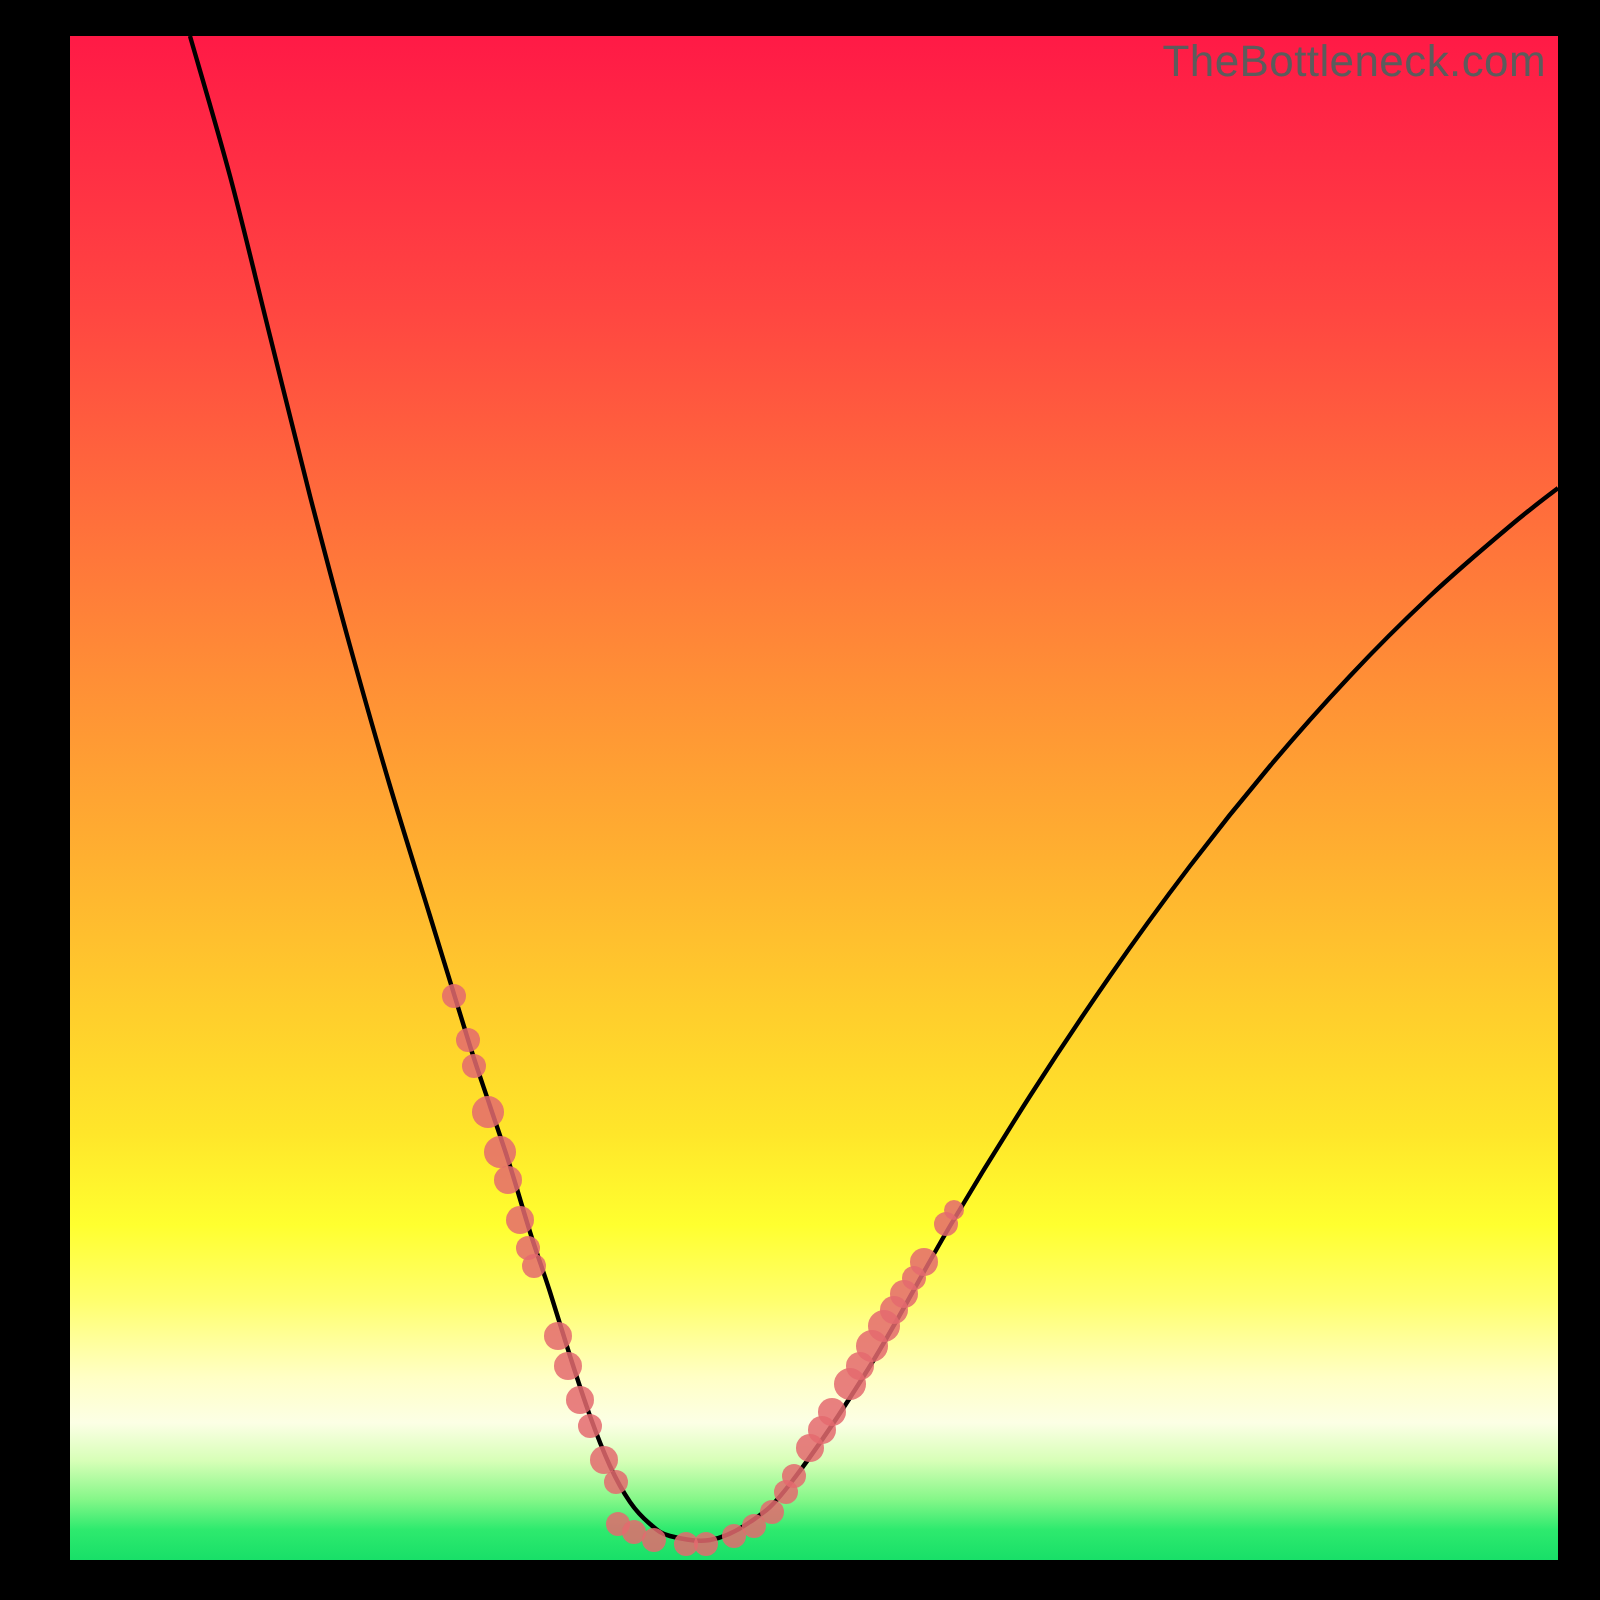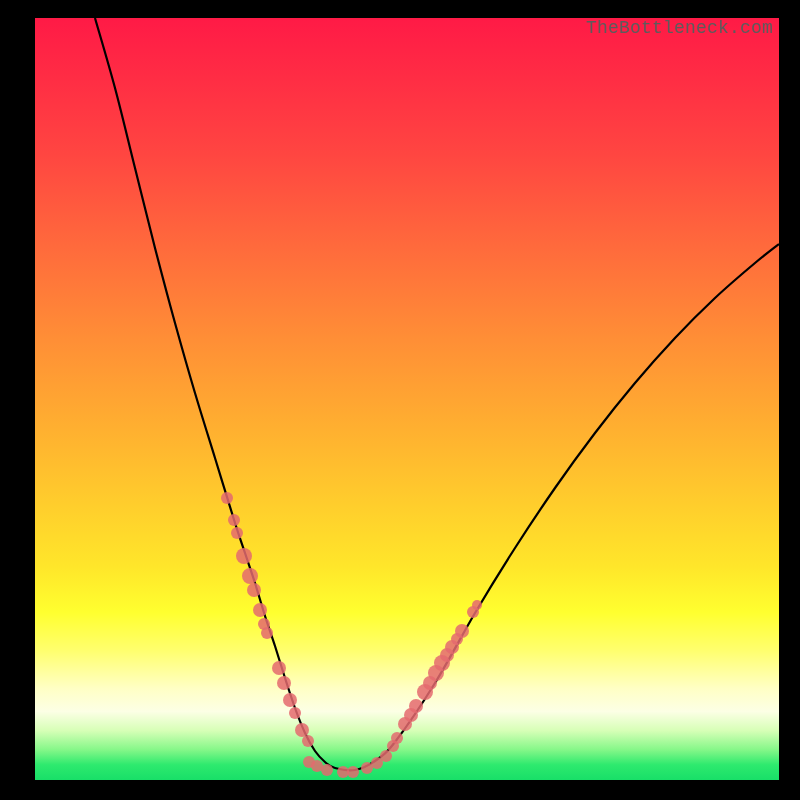--- a/index.html
+++ b/index.html
@@ -42,25 +42,24 @@
       #86f789 96%,
       #2eea6e 98%,
       #18df68 100%
     );
   }
   .watermark {
     position: absolute;
     top: 0px;
     right: 6px;
     color: #5c5c5c;
-    font-size: 18px;
+    font-size: 22px;
     font-weight: 500;
     letter-spacing: 0.2px;
     user-select: none;
-    font-family: Liberation Mono, monospace;
   }
   svg.curve {
     position: absolute;
     left: 0;
     top: 0;
     width: 744px;
     height: 762px;
     overflow: visible;
   }
   .marker {

